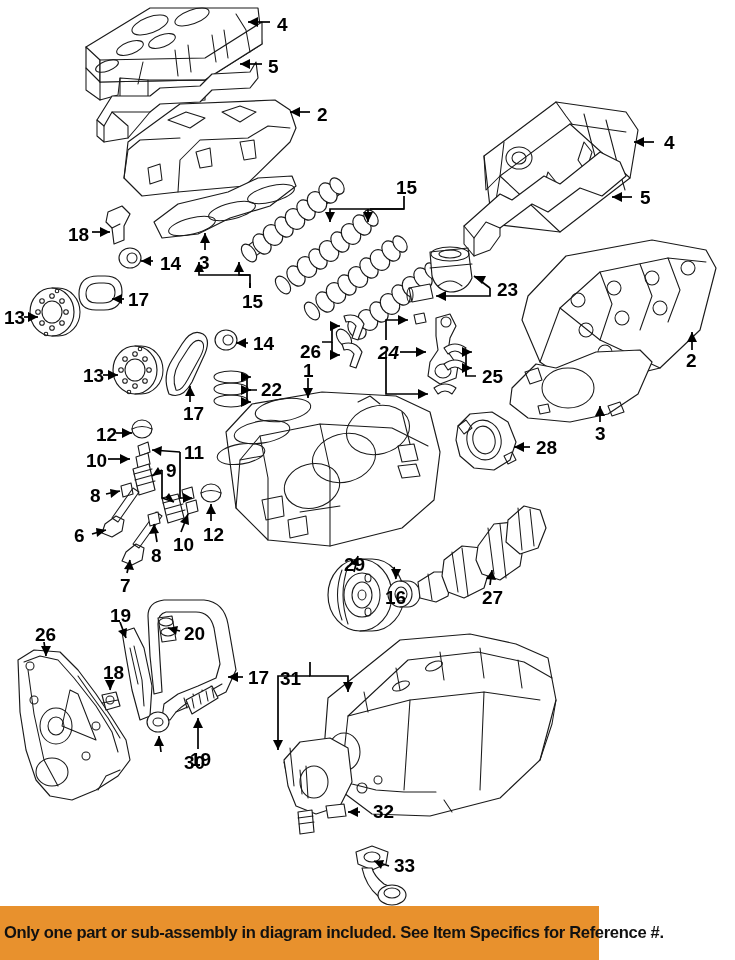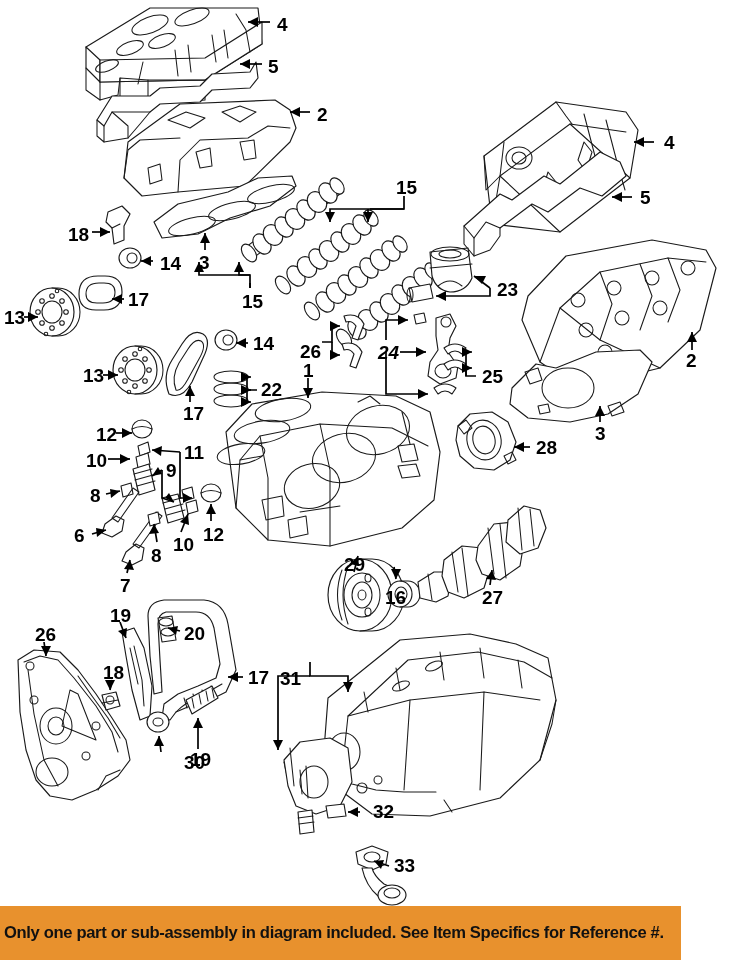--- a/index.html
+++ b/index.html
@@ -1,20 +1,20 @@
 <!DOCTYPE html>
 <html><head>
 <meta charset="utf-8">
 <style>
   html,body{margin:0;padding:0;background:#fff;}
   body{width:735px;height:960px;font-family:"Liberation Sans",sans-serif;overflow:hidden;}
   #root{position:relative;width:735px;height:960px;background:#ffffff;}
   #canvas{position:absolute;left:0;top:0;width:735px;height:906px;}
   .lbl{position:absolute;font-family:"Liberation Sans",sans-serif;font-weight:bold;font-size:19px;color:#000;line-height:1;white-space:nowrap;}
-  #banner{position:absolute;left:0;top:906px;width:681px;height:54px;background:#e8912d;
+  #banner{position:absolute;left:0;top:906px;width:599px;height:54px;background:#e8912d;
           display:flex;flex-direction:column;justify-content:center;box-sizing:border-box;padding:0 4px;gap:35px;}
   #banner div{font-family:"Liberation Sans",sans-serif;font-weight:bold;font-size:16.6px;color:#111;
               letter-spacing:-0.35px;line-height:1.38;white-space:nowrap;}
   svg{display:block;}
   .p{fill:#ffffff;stroke:#1a1a1a;stroke-width:1.15;stroke-linejoin:round;stroke-linecap:round;}
   .pt{fill:none;stroke:#1a1a1a;stroke-width:1.05;stroke-linejoin:round;stroke-linecap:round;}
   .ld{fill:none;stroke:#000;stroke-width:1.7;}
   .lh{fill:#000;stroke:none;}
 </style>
 </head>

